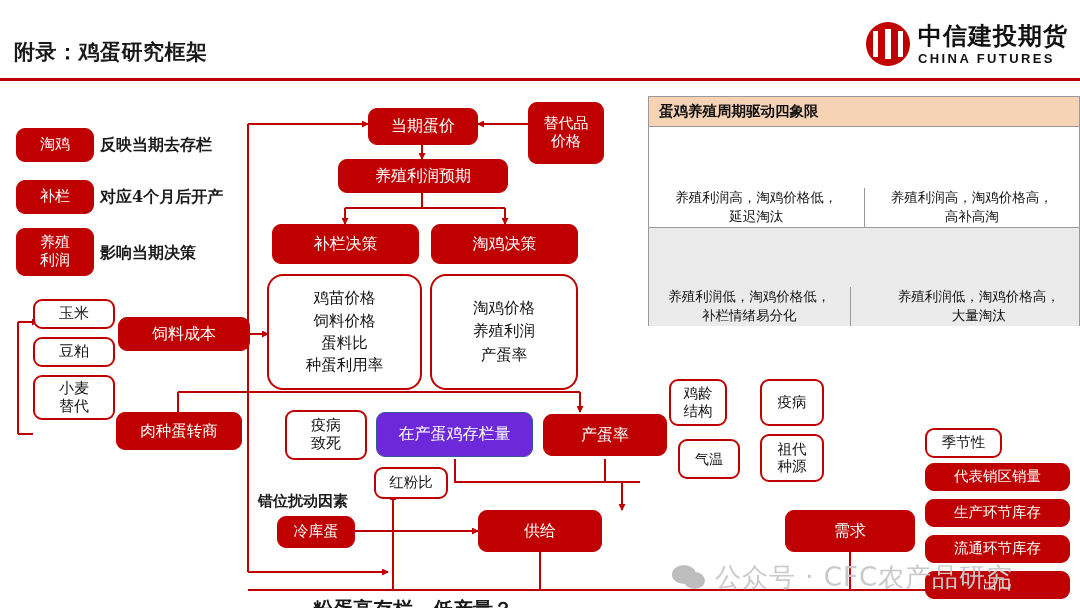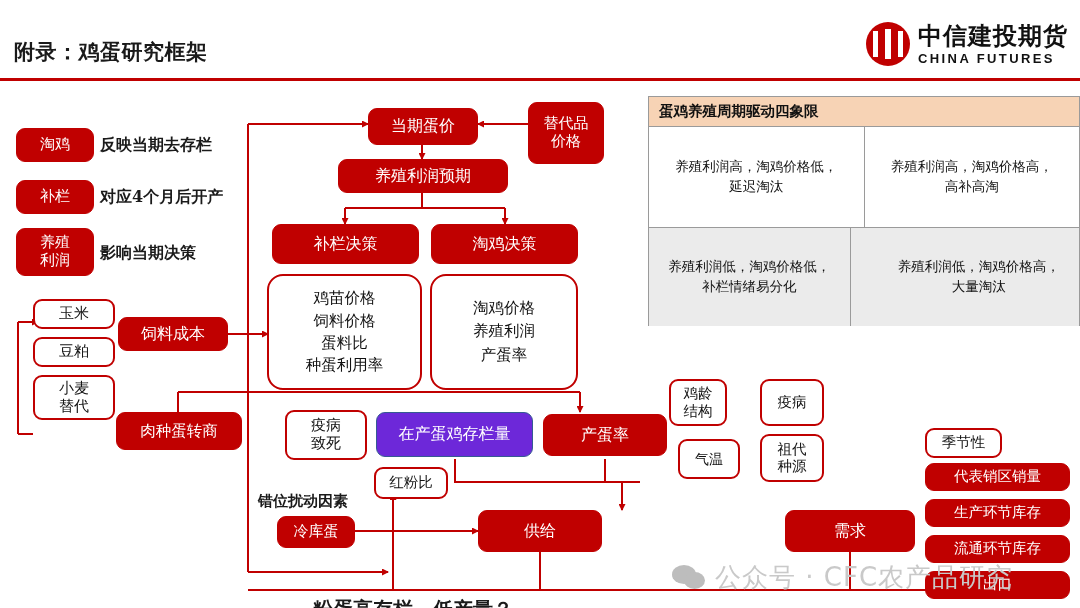--- a/index.html
+++ b/index.html
@@ -38,21 +38,21 @@
 
   
   #wires{position:absolute;left:0;top:0;width:1080px;height:608px;z-index:1;}
 
   
   #quadrant{position:absolute;left:648px;top:84px;width:432px;height:230px;
      border:1px solid #9a9a9a;box-sizing:border-box;background:#fff;z-index:4;}
   #quadrant .qhead{height:30px;background:#f7d3b5;border-bottom:1px solid #9a9a9a;
      display:flex;align-items:center;padding-left:10px;font-size:14.5px;font-weight:bold;
      color:#111;font-family:"DejaVu Sans",sans-serif;box-sizing:border-box;}
-  #quadrant .qrow{display:flex;height:100px;box-sizing:border-box;}
+  #quadrant .qrow{display:flex;height:100px;box-sizing:border-box;align-items:flex-end;}
   #quadrant .qrow.r2{border-top:1px solid #9a9a9a;background:#ebebeb;height:99px;gap:28px;}
   #quadrant .qcell{flex:1;display:flex;align-items:center;justify-content:center;
      text-align:center;font-size:13.5px;color:#111;padding:0 8px;box-sizing:border-box;
      font-family:"DejaVu Serif","Liberation Serif",serif;line-height:1.45;}
   #quadrant .qcell.sep{border-right:1px solid #9a9a9a;}
 
   
   #watermark{position:absolute;left:672px;top:548px;display:flex;align-items:center;gap:9px;
      z-index:8;pointer-events:none;}
   #watermark .wlogo{width:34px;height:26px;position:relative;}
@@ -187,21 +187,21 @@
     <span>玉米</span>
   </div>
   <div class="node white" style="left:33px;top:325px;width:82px;height:30px;font-size:15px;">
     <span>豆粕</span>
   </div>
   <div class="node white" style="left:33px;top:363px;width:82px;height:45px;font-size:15px;white-space:pre-line;">
     <span>小麦
 替代</span>
   </div>
 
-  <div class="node red" style="left:118px;top:305px;width:110px;height:34px;font-size:16px;">
+  <div class="node red" style="left:118px;top:305px;width:132px;height:34px;font-size:16px;">
     <span>饲料成本</span>
   </div>
 
   <div class="node red" style="left:116px;top:400px;width:126px;height:38px;font-size:15.5px;">
     <span>肉种蛋转商</span>
   </div>
 
   <div class="node white" style="left:285px;top:398px;width:82px;height:50px;font-size:15px;white-space:pre-line;">
     <span>疫病
 致死</span>

